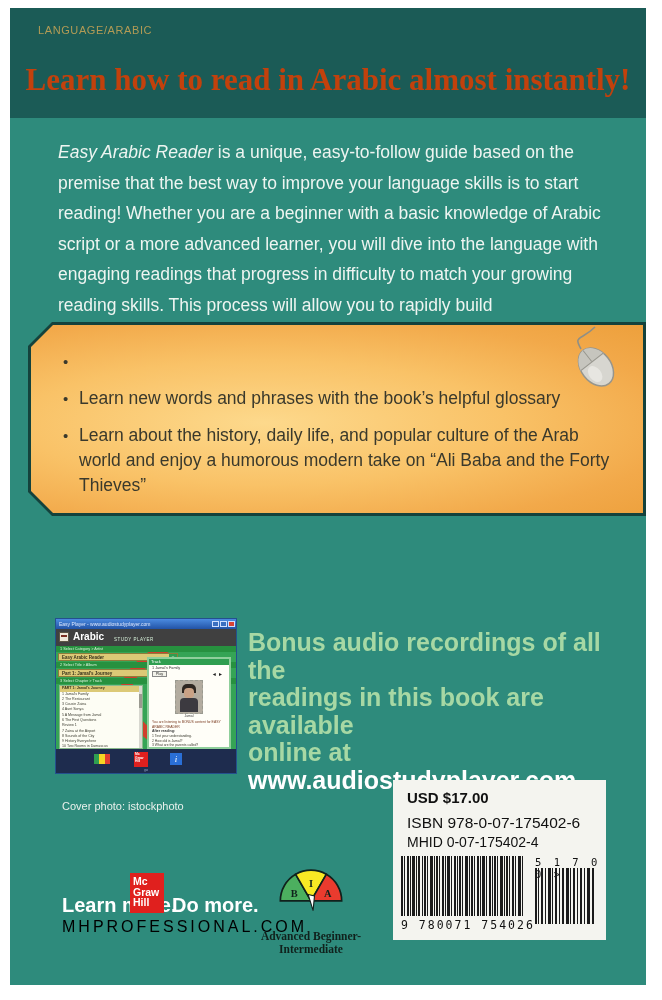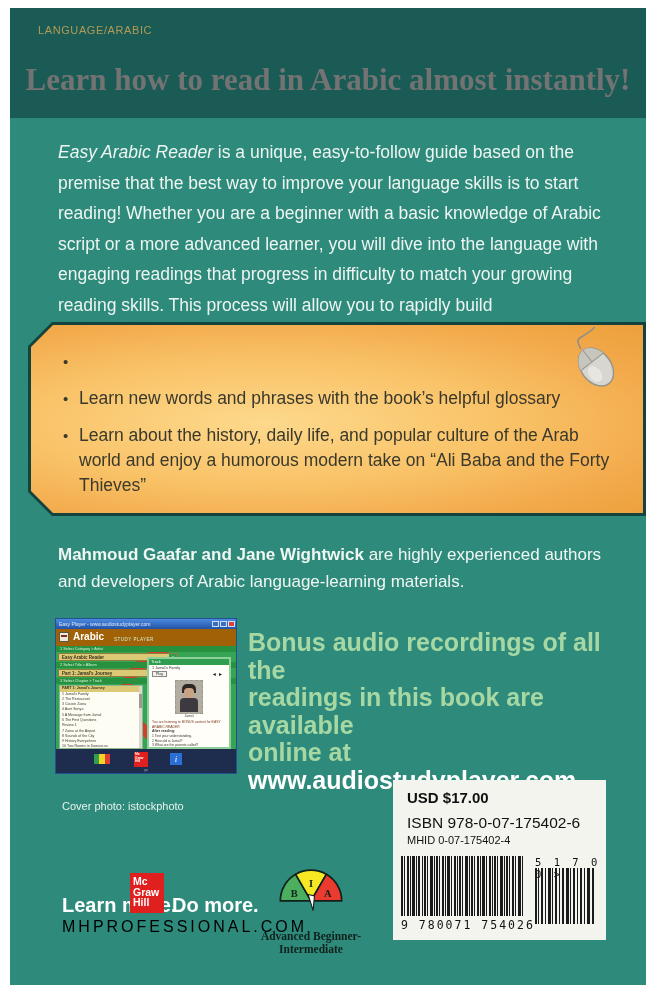--- a/index.html
+++ b/index.html
@@ -5,21 +5,21 @@
   html,body{margin:0;padding:0;background:#ffffff;}
   .page{position:relative;width:662px;height:1000px;background:#ffffff;overflow:hidden;
         font-family:"Liberation Sans",sans-serif;}
   .abs{position:absolute;}
 
   
   .cover-bg{left:10px;top:8px;width:636px;height:977px;background:#2e8b7c;}
   .band-top{left:10px;top:8px;width:636px;height:110px;background:#1b5b56;}
 
   .cat-label{left:38px;top:24px;font-size:11px;letter-spacing:.6px;color:#b29b55;}
-  .main-title{left:10px;top:62px;width:636px;text-align:center;color:#737373;
+  .main-title{left:10px;top:62px;width:636px;text-align:center;color:#c2410c;
               font-family:"Liberation Serif",serif;font-weight:bold;font-size:31px;}
 
   .intro{left:58px;top:137px;width:556px;color:#eef5f1;font-size:17.5px;line-height:30.5px;}
   .intro .lead{font-style:italic;}
 
   
   .plaque{left:28px;top:322px;width:618px;height:194px;background:#14423c;
           -webkit-clip-path:polygon(24px 0,100% 0,100% 100%,24px 100%,0 calc(100% - 24px),0 24px);
           clip-path:polygon(24px 0,100% 0,100% 100%,24px 100%,0 calc(100% - 24px),0 24px);}
   .plaque-fill{position:absolute;left:3px;top:3px;right:3px;bottom:3px;
@@ -36,21 +36,21 @@
 
   .bonus{left:248px;top:629px;width:360px;color:#a7d8a4;font-weight:bold;font-size:25px;line-height:27.5px;}
   .bonus .url{color:#ffffff;}
 
   .credit{left:62px;top:800px;color:#e9f1ec;font-size:11px;}
 
   
   .barcode-box{left:393px;top:780px;width:213px;height:160px;background:#f4f4ef;color:#111;}
   .bc-price{position:absolute;left:14px;top:9px;font-size:15px;font-weight:bold;}
   .bc-isbn{position:absolute;left:14px;top:34px;font-size:15.5px;}
-  .bc-mhid{position:absolute;left:14px;top:54px;font-size:11px;}
+  .bc-mhid{position:absolute;left:14px;top:54px;font-size:14px;}
   .bc-main{position:absolute;left:8px;top:76px;}
   .bc-ean{position:absolute;left:8px;top:138px;font-size:11.5px;letter-spacing:2px;font-family:"DejaVu Sans Mono",monospace;}
   .bc-addon-digits{position:absolute;left:142px;top:76px;font-size:10.5px;letter-spacing:3px;font-family:"DejaVu Sans Mono",monospace;}
   .bc-addon{position:absolute;left:142px;top:88px;}
 
   
   .badge{left:252px;top:866px;width:118px;text-align:center;}
   .badge-caption{color:#10211c;font-family:"Liberation Serif",serif;font-weight:bold;
                  font-size:11.5px;line-height:13px;margin-top:14px;}
 
@@ -62,21 +62,21 @@
   .site{left:62px;top:918px;color:#000000;font-size:16px;letter-spacing:3px;}
 
   
   .player{left:55px;top:618px;width:180px;height:154px;background:#35a455;border:1px solid #24508e;overflow:hidden;}
   .p-titlebar{position:absolute;left:0;top:0;width:100%;height:10px;
               background:linear-gradient(#4b8be0,#2253a6);color:#dfe9ff;font-size:5px;line-height:10px;
               padding-left:3px;box-sizing:border-box;white-space:nowrap;}
   .p-btns{position:absolute;right:1px;top:2px;display:flex;gap:1px;}
   .p-btn{width:7px;height:6px;background:#3a6fc0;border:1px solid #cfe0ff;box-sizing:border-box;}
   .p-btn.close{background:#d84335;}
-  .p-header{position:absolute;left:0;top:10px;width:100%;height:19px;background:#a16207;}
+  .p-header{position:absolute;left:0;top:10px;width:100%;height:19px;background:#404040;}
   .p-appicon{position:absolute;left:3px;top:3px;width:10px;height:10px;background:#efe9da;border:1px solid #5c5646;box-sizing:border-box;}
   .p-appicon:before{content:"";position:absolute;left:1px;top:2px;right:1px;height:2px;background:#7a2f22;}
   .p-appname{position:absolute;left:17px;top:2px;color:#fff;font-weight:bold;font-size:10px;}
   .p-appsub{position:absolute;left:58px;top:8px;color:#d6f0d9;font-size:4.5px;letter-spacing:.5px;}
   .p-row{position:absolute;left:0;width:100%;height:6px;background:#27913f;color:#d9f3dc;
          font-size:3.8px;line-height:6px;padding-left:4px;box-sizing:border-box;}
   .p-drop{position:absolute;left:2px;width:120px;height:8px;background:#dcc976;border:1px solid #8d7c3a;
           color:#33301a;font-size:4.5px;font-weight:bold;line-height:7px;padding-left:3px;box-sizing:border-box;}
   .p-drop .arrow{position:absolute;right:0;top:0;width:8px;height:100%;background:#2f9e50;color:#fff;
                  font-size:4px;text-align:center;line-height:7px;}
@@ -150,21 +150,20 @@
           <ellipse cx="45" cy="42" rx="15" ry="21" fill="#d7d6d0" stroke="#96958d" stroke-width="1.5"></ellipse>
           <path d="M30.6,36 a15,21 0 0 1 28.8,0" fill="#c6c5be"></path>
           <line x1="45" y1="21" x2="45" y2="35" stroke="#96958d" stroke-width="1"></line>
           <line x1="30.8" y1="35.5" x2="59.2" y2="35.5" stroke="#96958d" stroke-width="1"></line>
           <ellipse cx="40" cy="47" rx="6" ry="9" fill="#e7e6e1"></ellipse>
         </g>
       </svg>
     </div>
   </div>
 
-  <div class="abs authors"><b>Mahmoud Gaafar and Jane Wightwick</b><span> are highly experienced authors and developers of Arabic language-learning materials.</span></div>
 
   <div class="abs player">
     <div class="p-titlebar">Easy Player - www.audiostudyplayer.com</div>
     <div class="p-btns">
       <div class="p-btn"></div>
       <div class="p-btn"></div>
       <div class="p-btn close"></div>
     </div>
     <div class="p-header">
       <div class="p-appicon"></div>

